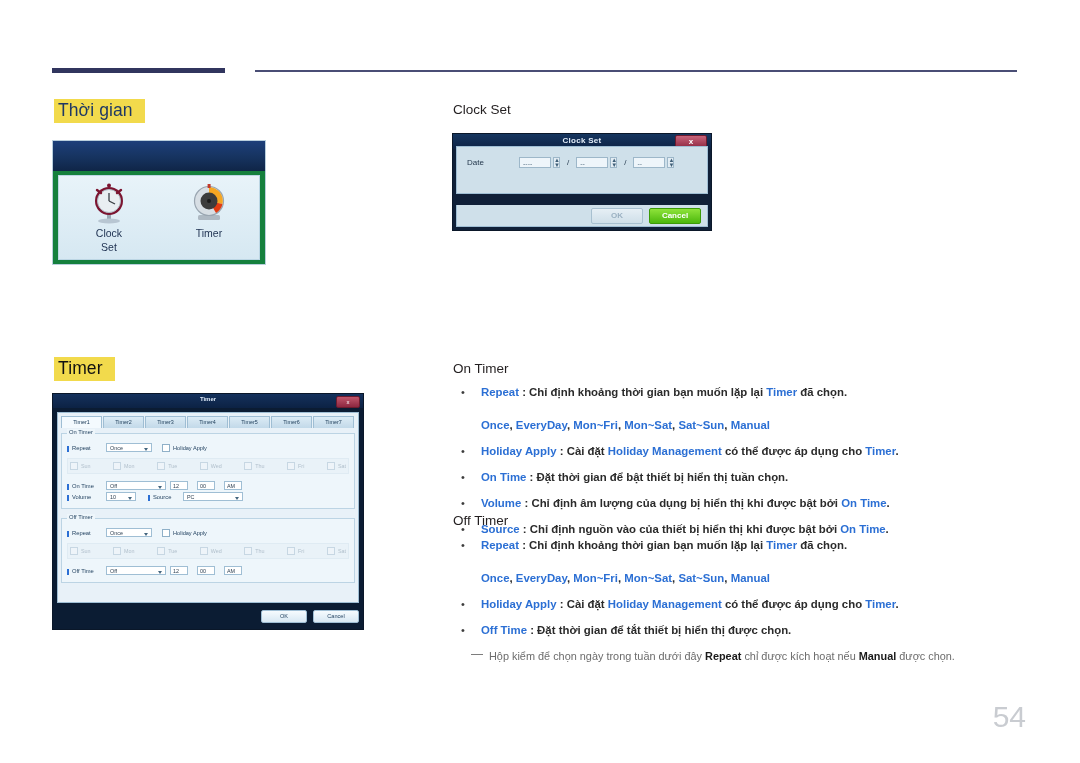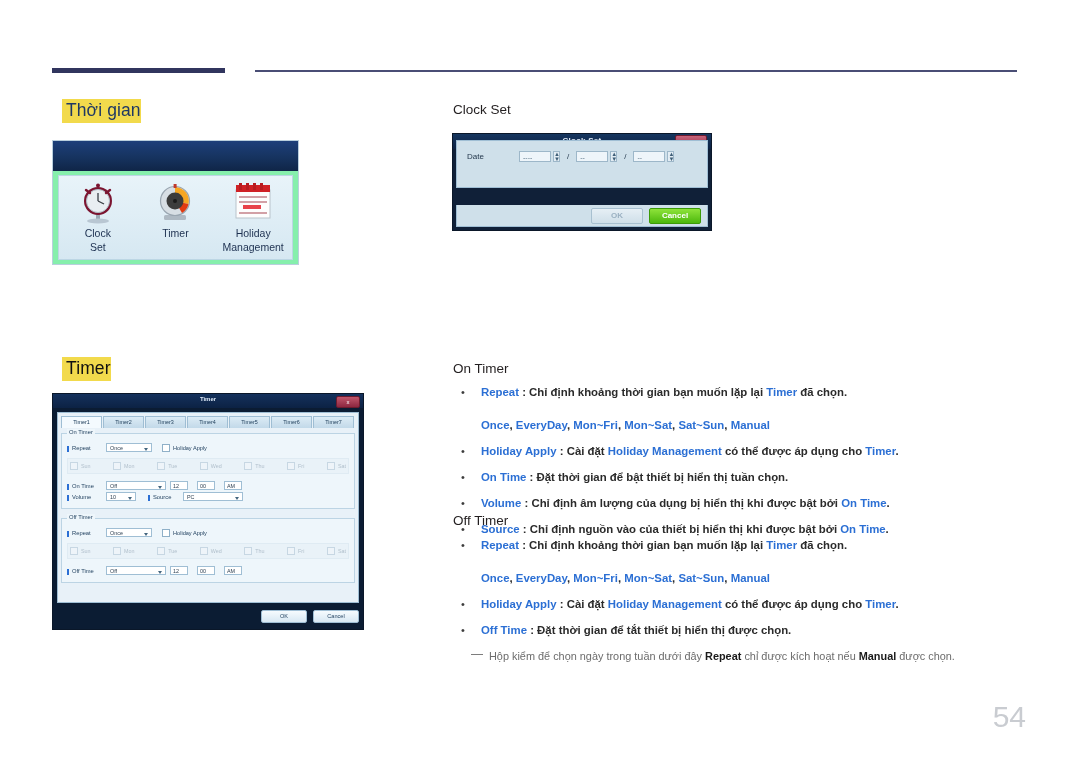--- a/index.html
+++ b/index.html
@@ -9,22 +9,22 @@
     font-family:"Liberation Sans","DejaVu Sans",sans-serif;
     color:#231f20;position:relative;overflow:hidden;
   }
   .page{position:relative;width:1080px;height:763px;}
 
   
   .rule-thick{position:absolute;left:52px;top:68px;width:173px;height:5px;background:#31355e;}
   .rule-thin{position:absolute;left:255px;top:70px;width:762px;height:1.6px;background:#4a4e75;}
 
   
-  .hl{position:absolute;background:#f2da4c;padding:1px 0 2px 4px;
-      font-size:17.5px;line-height:21px;letter-spacing:.1px;white-space:nowrap;margin-left:8px;}
+  .hl{position:absolute;background:#f2da4c;padding:1px 12px 2px 4px;
+      font-size:17.5px;line-height:21px;letter-spacing:.1px;white-space:nowrap;}
   .hl.blue{color:#1f3864;}
   .hl.black{color:#111111;}
   #h-thoigian{left:54px;top:99px;}
   #h-timer{left:54px;top:357px;}
 
   
   .sub{position:absolute;font-size:13.5px;color:#231f20;line-height:17px;white-space:nowrap;}
   #s-clockset{left:453px;top:101px;}
   #s-ontimer{left:453px;top:360px;}
   #s-offtimer{left:453px;top:512px;}
@@ -41,22 +41,22 @@
   .bitem{position:relative;padding-left:28px;margin-bottom:6px;white-space:nowrap;}
   .bitem .dot{position:absolute;left:8px;top:0px;color:#3c3c3c;font-size:11px;}
   .bitem .l2{display:block;margin-top:13px;}
   b.kw{color:#2b6fd4;font-weight:bold;}
   span.sep{color:#2b2b2b;font-weight:bold;}
   .note{position:relative;padding-left:36px;margin-top:5px;color:#6c6c6c;font-size:10.9px;white-space:nowrap;}
   .note .dash{position:absolute;left:18px;top:-2px;color:#6c6c6c;font-size:12px;}
   .note b{color:#1a1a1a;font-weight:bold;}
 
   
-  .iconpanel{position:absolute;left:52px;top:140px;width:247px;height:125px;
-     background:#86efac;border:1px solid #b9cfdd;box-sizing:border-box;}
+  .iconpanel{position:absolute;left:52px;top:140px;width:214px;height:125px;
+     background:#15803d;border:1px solid #b9cfdd;box-sizing:border-box;}
   .iconpanel .topbar{position:absolute;left:0;top:0;width:100%;height:30px;
      background:linear-gradient(180deg,#1d3f7a 0%,#16335f 55%,#0f2547 100%);}
   .iconpanel .inner{position:absolute;left:5px;top:34px;right:5px;bottom:4px;
      background:linear-gradient(180deg,#e8f3f9 0%,#d6e8f2 100%);
      border:1px solid #bcd6e4;box-sizing:border-box;display:flex;
      justify-content:space-around;align-items:flex-start;padding-top:5px;}
   .icocell{width:62px;text-align:center;}
   .icocell .glyph{height:44px;display:flex;align-items:center;justify-content:center;}
   .icocell .cap{font-size:10.5px;color:#1d3050;line-height:12px;margin-top:2px;}
 
@@ -112,21 +112,21 @@
   
   .cdlg{position:absolute;left:452px;top:133px;width:260px;height:98px;
     background:#102038;border:1px solid #0b1729;box-sizing:border-box;}
   .cdlg .tbar{position:relative;height:15px;
     background:linear-gradient(180deg,#16365f 0%,#0d2244 100%);}
   .cdlg .tbar .ttl{position:absolute;left:0;right:0;top:2px;text-align:center;
     color:#e3edf8;font-size:8px;font-weight:bold;letter-spacing:.3px;}
   .cdlg .tbar .x{position:absolute;right:4px;top:1px;width:30px;height:12px;
     background:linear-gradient(180deg,#c8637a 0%,#8d2740 100%);border:1px solid #6d1b2e;
     border-radius:2px;color:#fff;font-size:8px;text-align:center;line-height:12px;font-weight:bold;}
-  .cdlg .body{position:absolute;left:3px;right:3px;top:6px;height:48px;
+  .cdlg .body{position:absolute;left:3px;right:3px;top:12px;height:48px;
     background:#cfe0ea;border:1px solid #9fbed4;box-sizing:border-box;padding:6px 10px;}
   .crow{display:flex;align-items:center;height:19px;}
   .crow .clab{width:52px;font-size:8px;color:#22364b;}
   .cfield{width:32px;height:11px;background:#eef5fa;border:1px solid #9db7c9;
     font-size:7px;color:#4a6madd;position:relative;box-sizing:border-box;
     line-height:11px;padding-left:3px;color:#5c7488;}
   .cspin{width:7px;height:11px;margin-left:2px;border:1px solid #9db7c9;background:#e3edf4;
     font-size:6px;color:#3f5f78;text-align:center;line-height:5px;box-sizing:border-box;}
   .cslash{margin:0 7px;font-size:8px;color:#22364b;}
   .cdlg .foot{position:absolute;left:3px;right:3px;bottom:3px;height:22px;
@@ -181,38 +181,20 @@
             <path d="M20 19 L33.5 22 A14 14 0 0 1 27 31 Z" fill="#e03b12"></path>
             <circle cx="20" cy="19" r="8.5" fill="#3c3c3c"></circle>
             <circle cx="20" cy="19" r="2" fill="#1a1a1a"></circle>
             <rect x="18.6" y="2" width="3" height="4" fill="#c0392b"></rect>
           </svg>
         </div>
         <div class="cap">Timer</div>
         <div class="cap"></div>
       </div>
 
-      <div class="icocell">
-        <div class="glyph">
-          <svg width="44" height="42" viewBox="0 0 44 42">
-            <rect x="5" y="8" width="34" height="28" fill="#fdfdfd" stroke="#b9c3cb" stroke-width="1"></rect>
-            <rect x="5" y="3" width="34" height="7" fill="#cf2126"></rect>
-            <rect x="8" y="1" width="3" height="7" fill="#b81c21"></rect>
-            <rect x="15" y="1" width="3" height="7" fill="#b81c21"></rect>
-            <rect x="22" y="1" width="3" height="7" fill="#b81c21"></rect>
-            <rect x="29" y="1" width="3" height="7" fill="#b81c21"></rect>
-            <rect x="8" y="14" width="28" height="2" fill="#d2a0a6"></rect>
-            <rect x="8" y="19" width="28" height="2" fill="#d2a0a6"></rect>
-            <rect x="12" y="23" width="18" height="4" fill="#e8424a"></rect>
-            <rect x="8" y="30" width="28" height="2" fill="#d2a0a6"></rect>
-          </svg>
-        </div>
-        <div class="cap">Holiday</div>
-        <div class="cap">Management</div>
-      </div>
 
     </div>
   </div>
 
   <div class="hl black" id="h-timer">Timer</div>
 
   <div class="tdlg">
     <div class="tbar">
       <div class="ttl">Timer</div>
       <div class="x">x</div>

